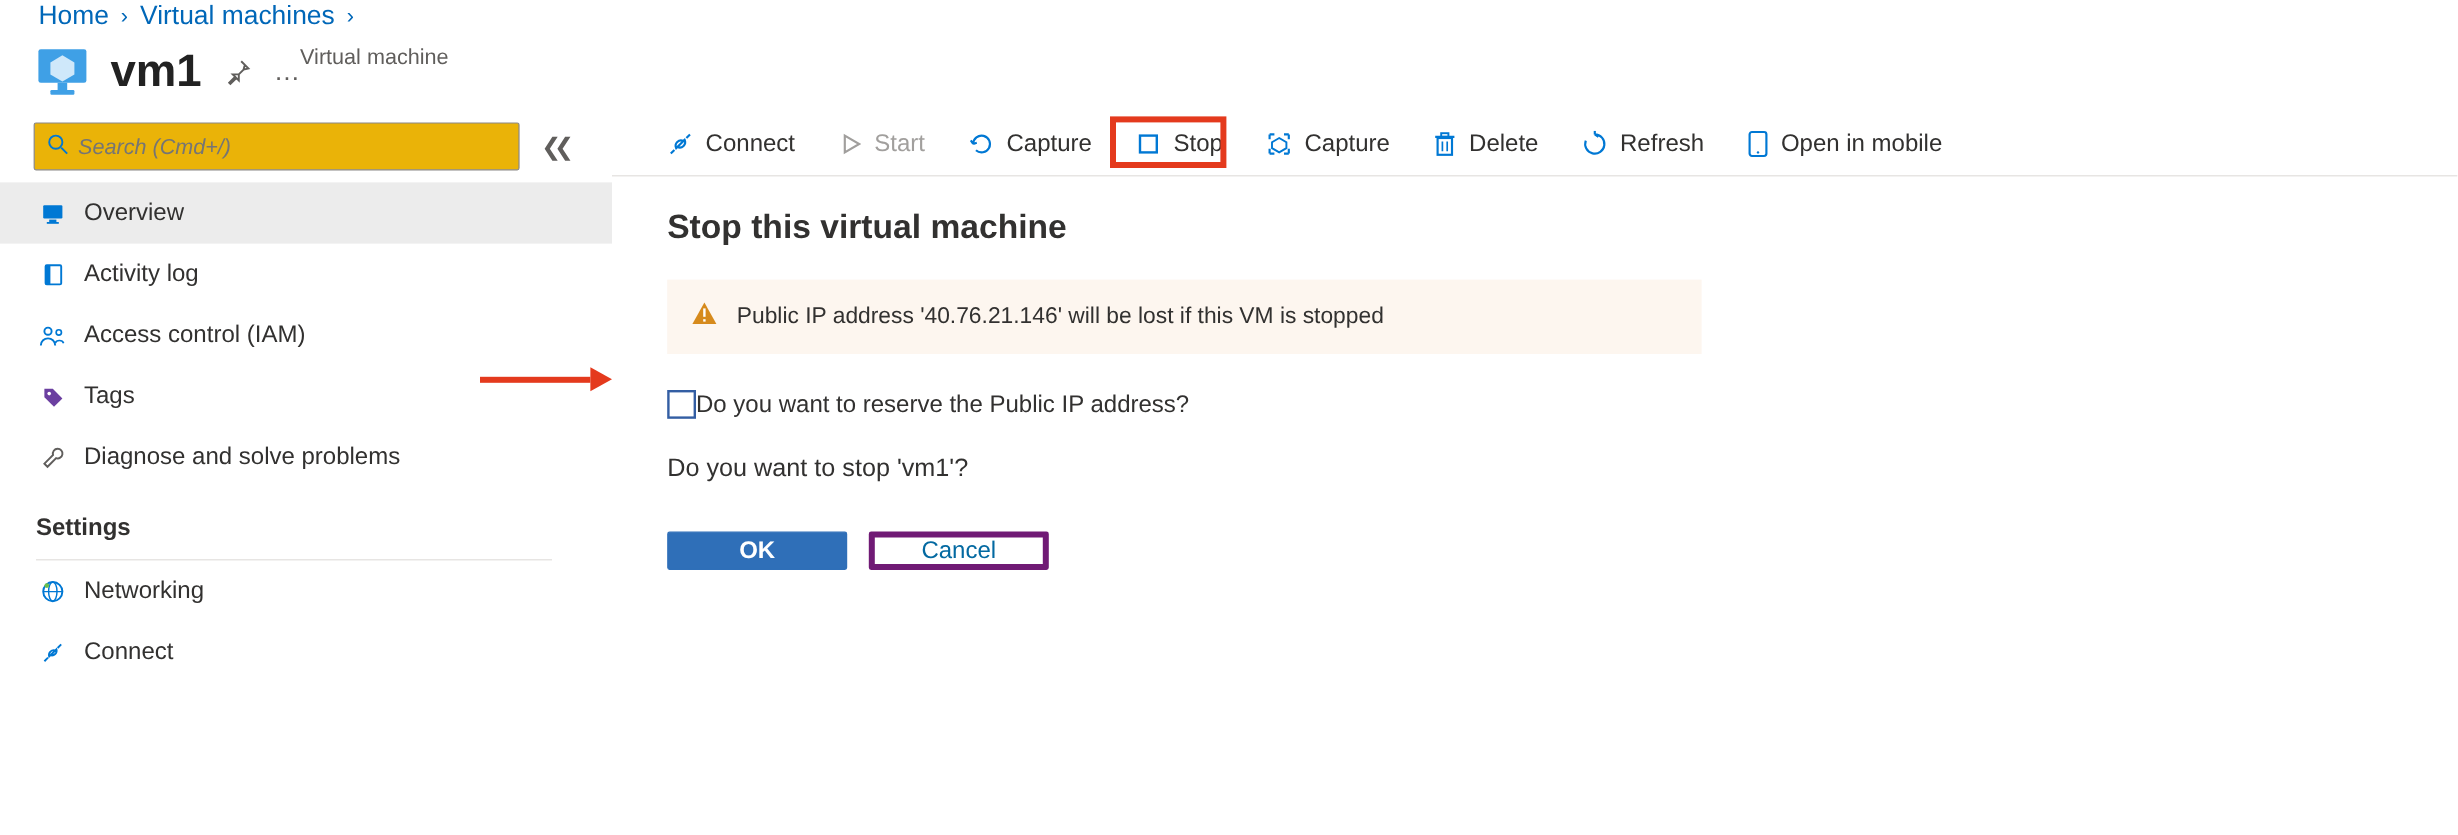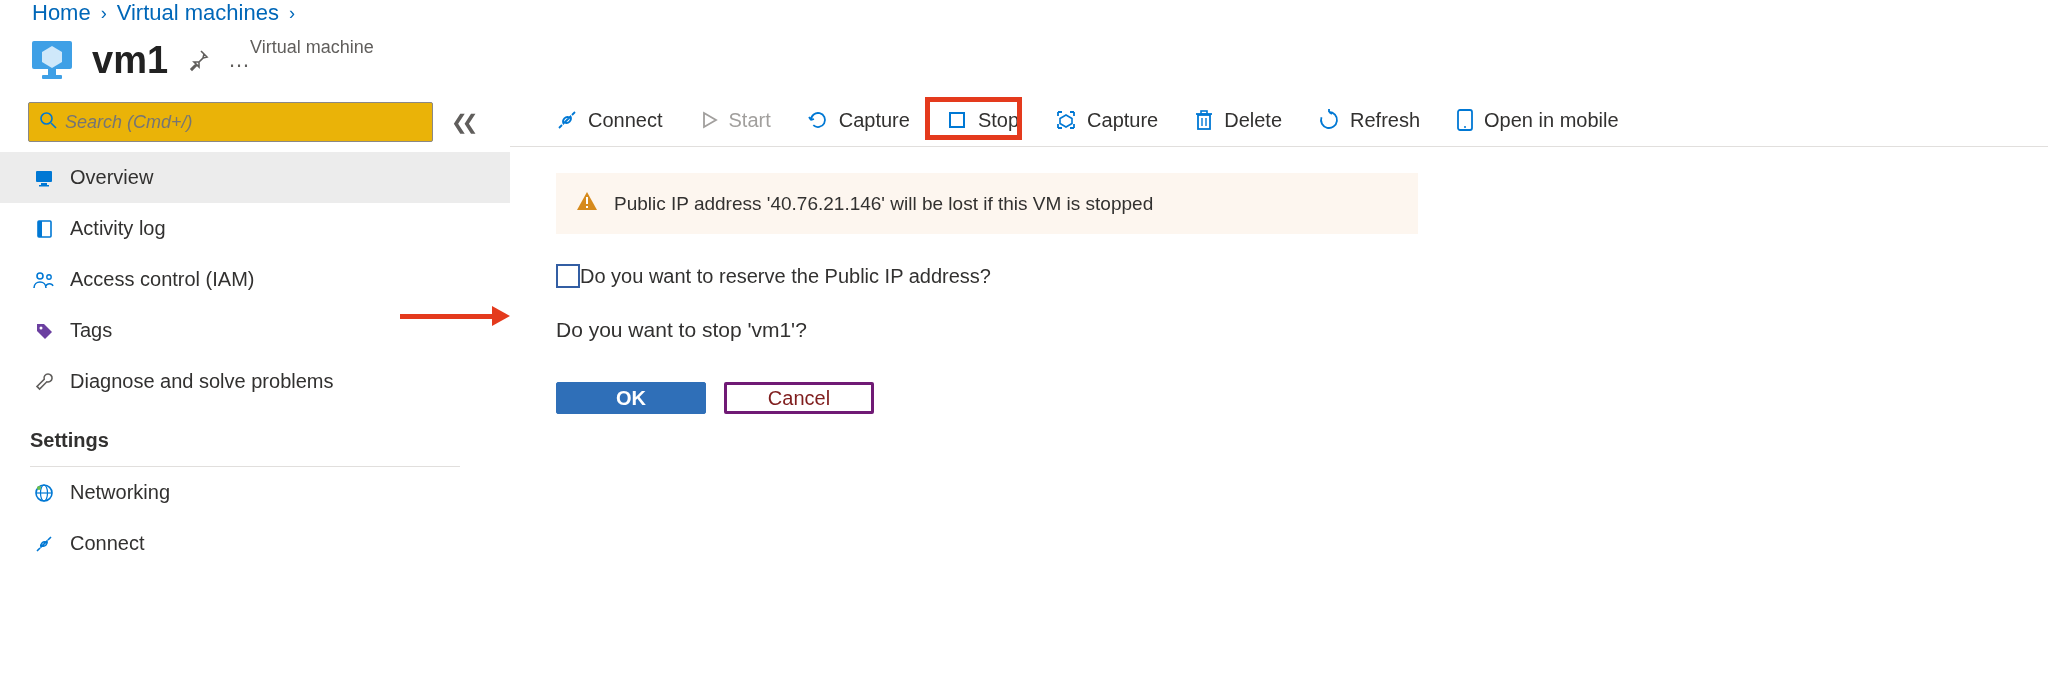--- a/index.html
+++ b/index.html
@@ -132,21 +132,21 @@
   .btn {
     height: 32px; min-width: 150px;
     font-size: 20px; border-radius: 2px;
     display: flex; align-items: center; justify-content: center;
     cursor: pointer;
   }
   .btn-primary {
     background: #2f6fb8; color: #fff; border: 1px solid #2f6fb8; font-weight: 600;
   }
   .btn-secondary {
-    background: #fff; color: #7f1d1d; border: 3px solid #701a75;
+    background: #fff; color: #0369a1; border: 5px solid #701a75;
   }
 
   
   .arrow {
     position: absolute;
     left: -110px;
     top: 208px;
     width: 110px; height: 20px;
     display: flex; align-items: center;
   }
@@ -358,20 +358,21 @@
       </div>
       <div class="stop-highlight" id="stop-hl" style="left: 415px; top: -1px; width: 97px; height: 43px;"></div>
     </div>
 
     <div class="arrow">
       <div class="arrow-line"></div>
       <div class="arrow-head"></div>
     </div>
 
     <section class="dialog-panel">
+      <h2 class="dialog-title">Stop this virtual machine</h2>
 
       <div class="warning-banner">
         <span>
           <svg width="22" height="20" viewBox="0 0 22 20">
               <polygon points="11,1 21,19 1,19" fill="#d68a1c"></polygon>
               <rect x="10" y="6" width="2" height="7" fill="#fff"></rect>
               <rect x="10" y="15" width="2" height="2" fill="#fff"></rect>
             </svg>
         </span>
         <span>Public IP address '40.76.21.146' will be lost if this VM is stopped</span>

